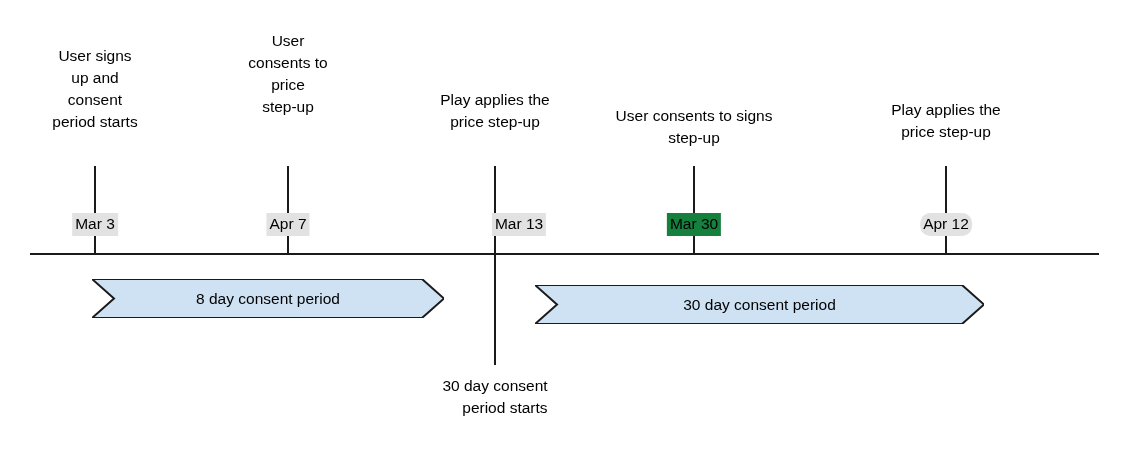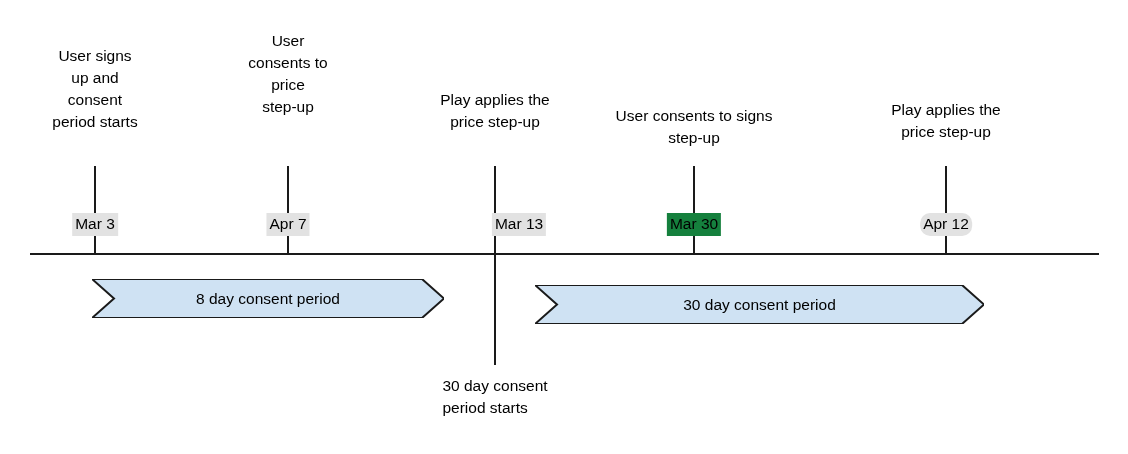--- a/index.html
+++ b/index.html
@@ -52,21 +52,21 @@
     font-size: 15.5px;
     line-height: 1.3;
     padding: 1px 3px 2px 3px;
     transform: translateX(-50%);
     white-space: nowrap;
   }
 
   
   .below-label {
     position: absolute;
-    text-align: left;
+    text-align: right;
     font-size: 15.5px;
     line-height: 1.42;
     color: #000000;
     white-space: pre-line;
     transform: translateX(-50%);
   }
 
   
   .banner {
     position: absolute;

